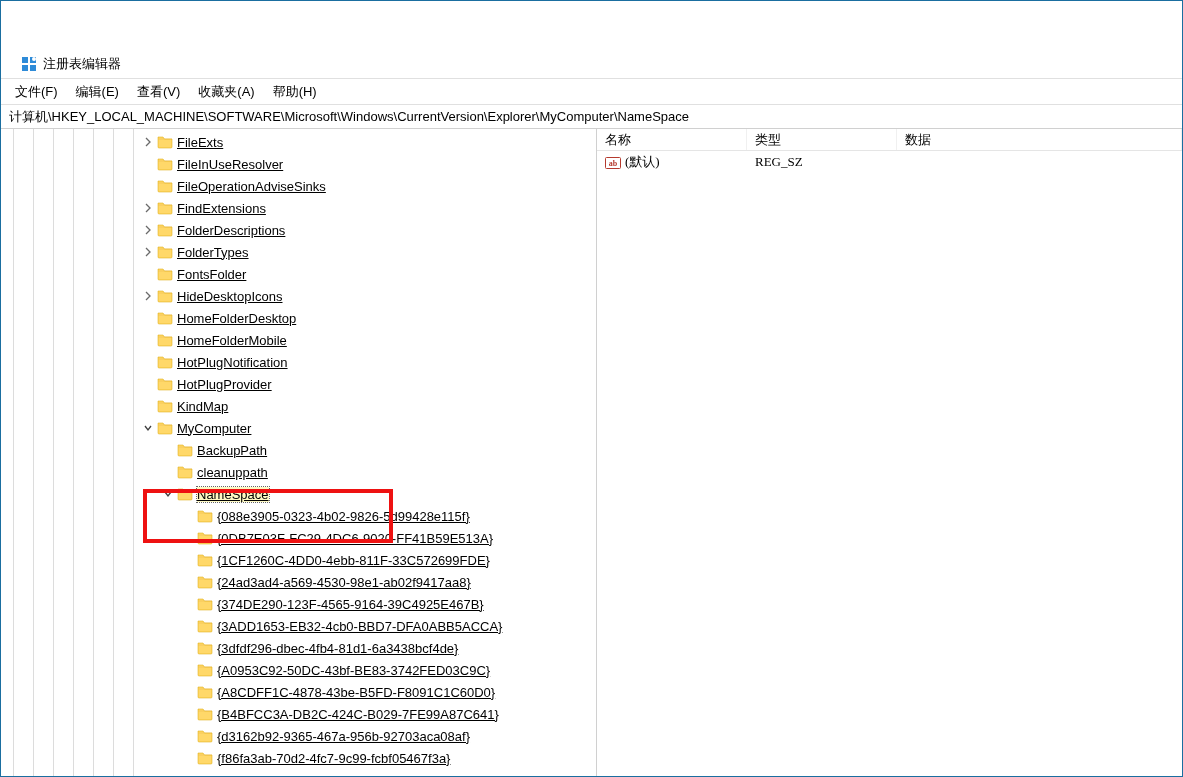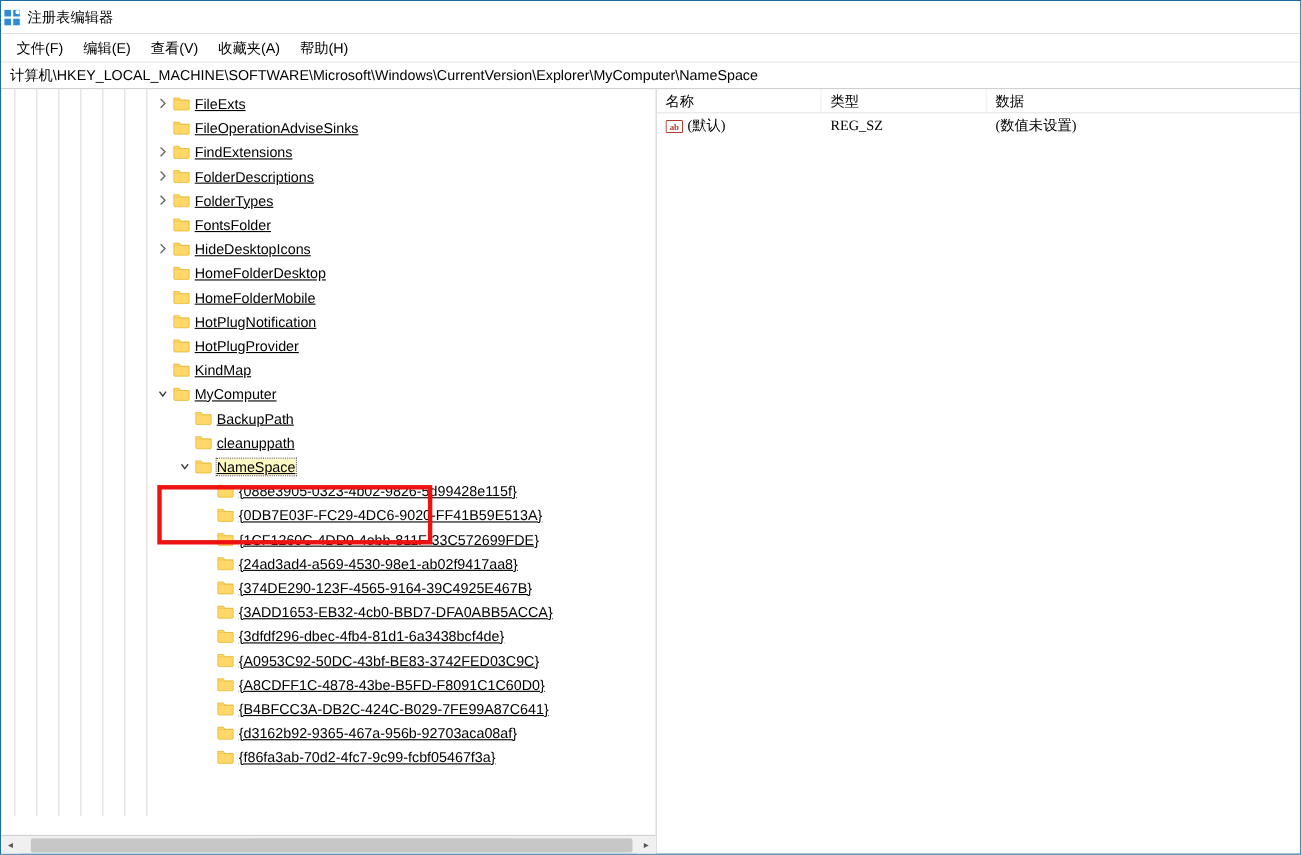--- a/index.html
+++ b/index.html
@@ -11,23 +11,24 @@
     width: 1183px;
     height: 777px;
     overflow: hidden;
     border: 1px solid #1a6ea0;
   }
   
   .titlebar {
     height: 30px;
     display: flex;
     align-items: center;
-    padding: 0 2px;
+    padding: 0 20px;
     background: #fff;
     border-bottom: 1px solid #e0e0e0;
+    margin-top: 48px;
   }
   .titlebar .app-icon {
     width: 16px; height: 16px;
     margin-right: 6px;
     display:inline-flex;align-items:center;justify-content:center;
   }
   .titlebar .title-text { font-size: 13px; }
   
   .menubar {
     height: 26px;
@@ -247,20 +248,31 @@
           </div>
           <div class="tree-row">
             <span class="indent" style="width: 140px;"></span>
             <span class="expander blank"></span>
             <span class="folder-icon">
               <svg class="folder-svg" width="16" height="16" viewBox="0 0 16 16">
                 <path d="M1 3h5l1.5 2H15v8a1 1 0 0 1-1 1H2a1 1 0 0 1-1-1z" fill="#ffd869" stroke="#d9a400" stroke-width="0.5"></path>
                 <path d="M1 5h14" stroke="#e8b94a" stroke-width="0.5"></path>
               </svg>
             </span>
+            <span class="label">FileInUseResolver</span>
+          </div>
+          <div class="tree-row">
+            <span class="indent" style="width: 140px;"></span>
+            <span class="expander blank"></span>
+            <span class="folder-icon">
+              <svg class="folder-svg" width="16" height="16" viewBox="0 0 16 16">
+                <path d="M1 3h5l1.5 2H15v8a1 1 0 0 1-1 1H2a1 1 0 0 1-1-1z" fill="#ffd869" stroke="#d9a400" stroke-width="0.5"></path>
+                <path d="M1 5h14" stroke="#e8b94a" stroke-width="0.5"></path>
+              </svg>
+            </span>
             <span class="label">FileOperationAdviseSinks</span>
           </div>
           <div class="tree-row">
             <span class="indent" style="width: 140px;"></span>
             <span class="expander">
               <svg width="10" height="10" viewBox="0 0 10 10">
                 <path d="M3 1l4 4-4 4" fill="none" stroke="#6a6a6a" stroke-width="1.3"></path>
               </svg>
             </span>
             <span class="folder-icon">
@@ -588,18 +600,17 @@
     </div>
     <div class="list-body" id="listbody">
         <div class="row">
           <div class="cell col-name"><span class="value-icon">
               <svg width="16" height="16" viewBox="0 0 16 16">
                 <rect x="0.5" y="2.5" width="15" height="11" rx="1" fill="#fff" stroke="#b53a2e"></rect>
                 <text x="8" y="11" text-anchor="middle" font-size="8" font-weight="bold" fill="#b53a2e">ab</text>
               </svg>
             </span><span>(默认)</span></div>
           <div class="cell col-type">REG_SZ</div>
-          <div class="cell col-data">(数值未设置)</div>
         </div>
       </div>
   </div>
 
 </div>
 
 </body></html>

